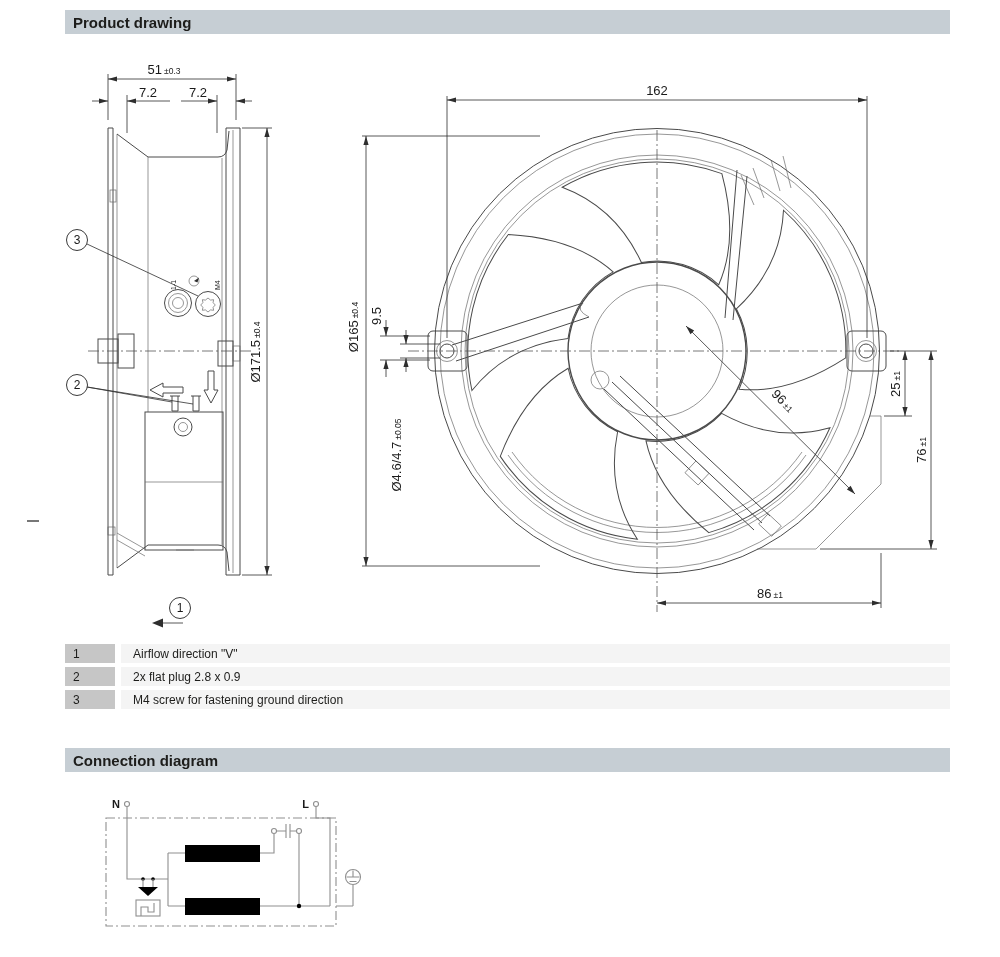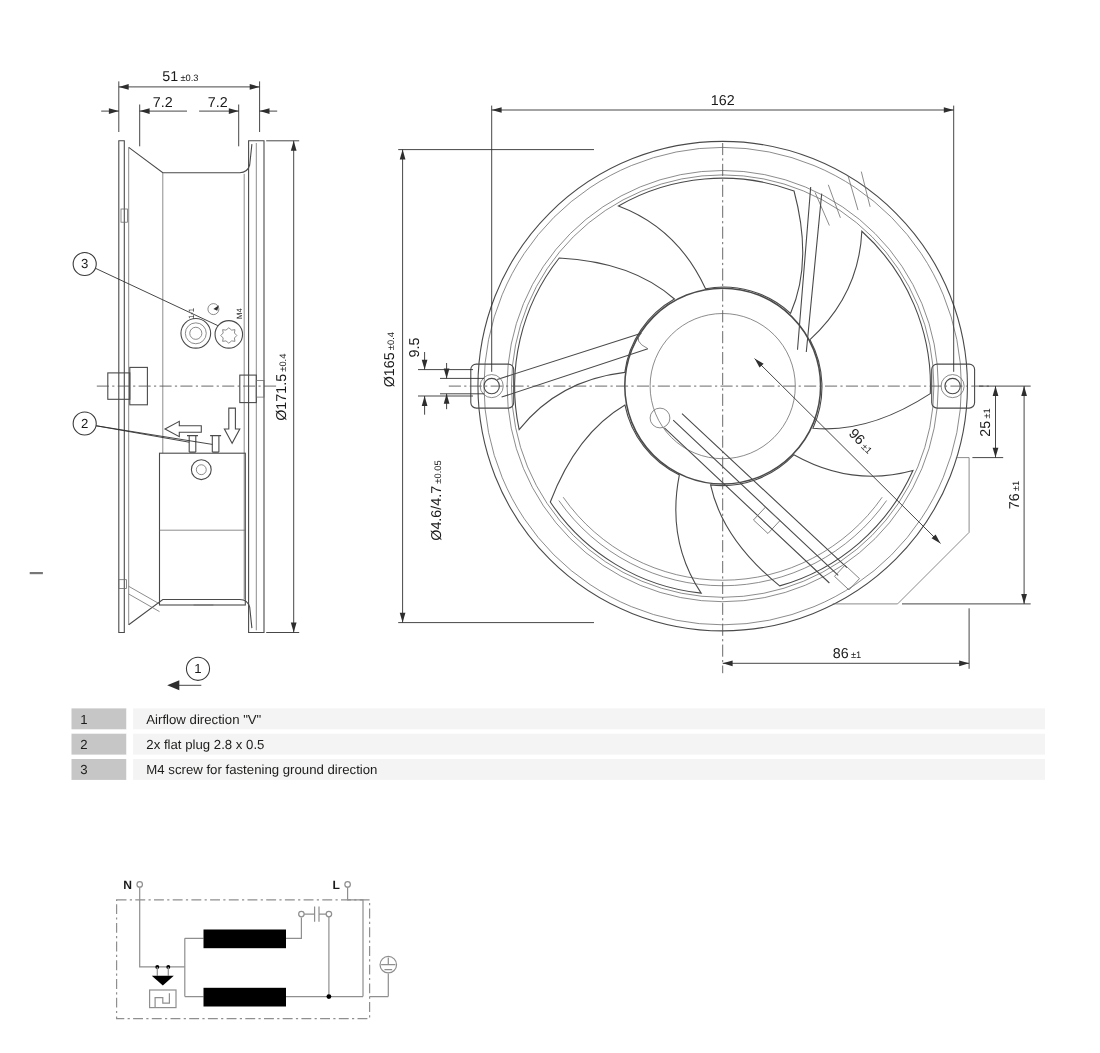--- a/index.html
+++ b/index.html
@@ -33,20 +33,23 @@
         box-sizing:border-box;padding-left:8px;}
   .legend-gap{width:6px;background:#fff;}
   .legend-desc{flex:1;background:#f4f4f4;font-size:12px;display:flex;align-items:center;
         box-sizing:border-box;padding-left:12px;}
 </style>
 </head>
 <body>
 
 <div id="page">
 
+  <div class="section-header" id="hdr-product">
+    <span>Product drawing</span>
+  </div>
 
   <div id="margin-tick"></div>
 
   <svg style="left:0;top:36px;" width="1000" height="600" viewBox="0 36 1000 600">
 
     <g>
 
       <g>
         <path class="geo" d="M108,128 H113 V575 H108 Z"></path>
         <path class="geo-thin" d="M117,134 V568"></path>
@@ -304,29 +307,32 @@
 
   <div id="legend">
     <div class="legend-row">
       <div class="legend-num">1</div>
       <div class="legend-gap"></div>
       <div class="legend-desc">Airflow direction "V"</div>
     </div>
     <div class="legend-row">
       <div class="legend-num">2</div>
       <div class="legend-gap"></div>
-      <div class="legend-desc">2x flat plug 2.8 x 0.5</div>
+      <div class="legend-desc">2x flat plug 2.8 x 0.9</div>
     </div>
     <div class="legend-row">
       <div class="legend-num">3</div>
       <div class="legend-gap"></div>
       <div class="legend-desc">M4 screw for fastening ground direction</div>
     </div>
   </div>
 
+  <div class="section-header" id="hdr-connection">
+    <span>Connection diagram</span>
+  </div>
 
   <svg style="left:0;top:780px;" width="420" height="170" viewBox="0 780 420 170">
 
     <text class="ckt-lbl" x="120" y="808" text-anchor="end">N</text>
     <circle class="ckt" cx="127" cy="804" r="2.5"></circle>
     <text class="ckt-lbl" x="309" y="808" text-anchor="end">L</text>
     <circle class="ckt" cx="316" cy="804" r="2.5"></circle>
 
     <rect class="ckt-box" x="106" y="818" width="230" height="108"></rect>
 

